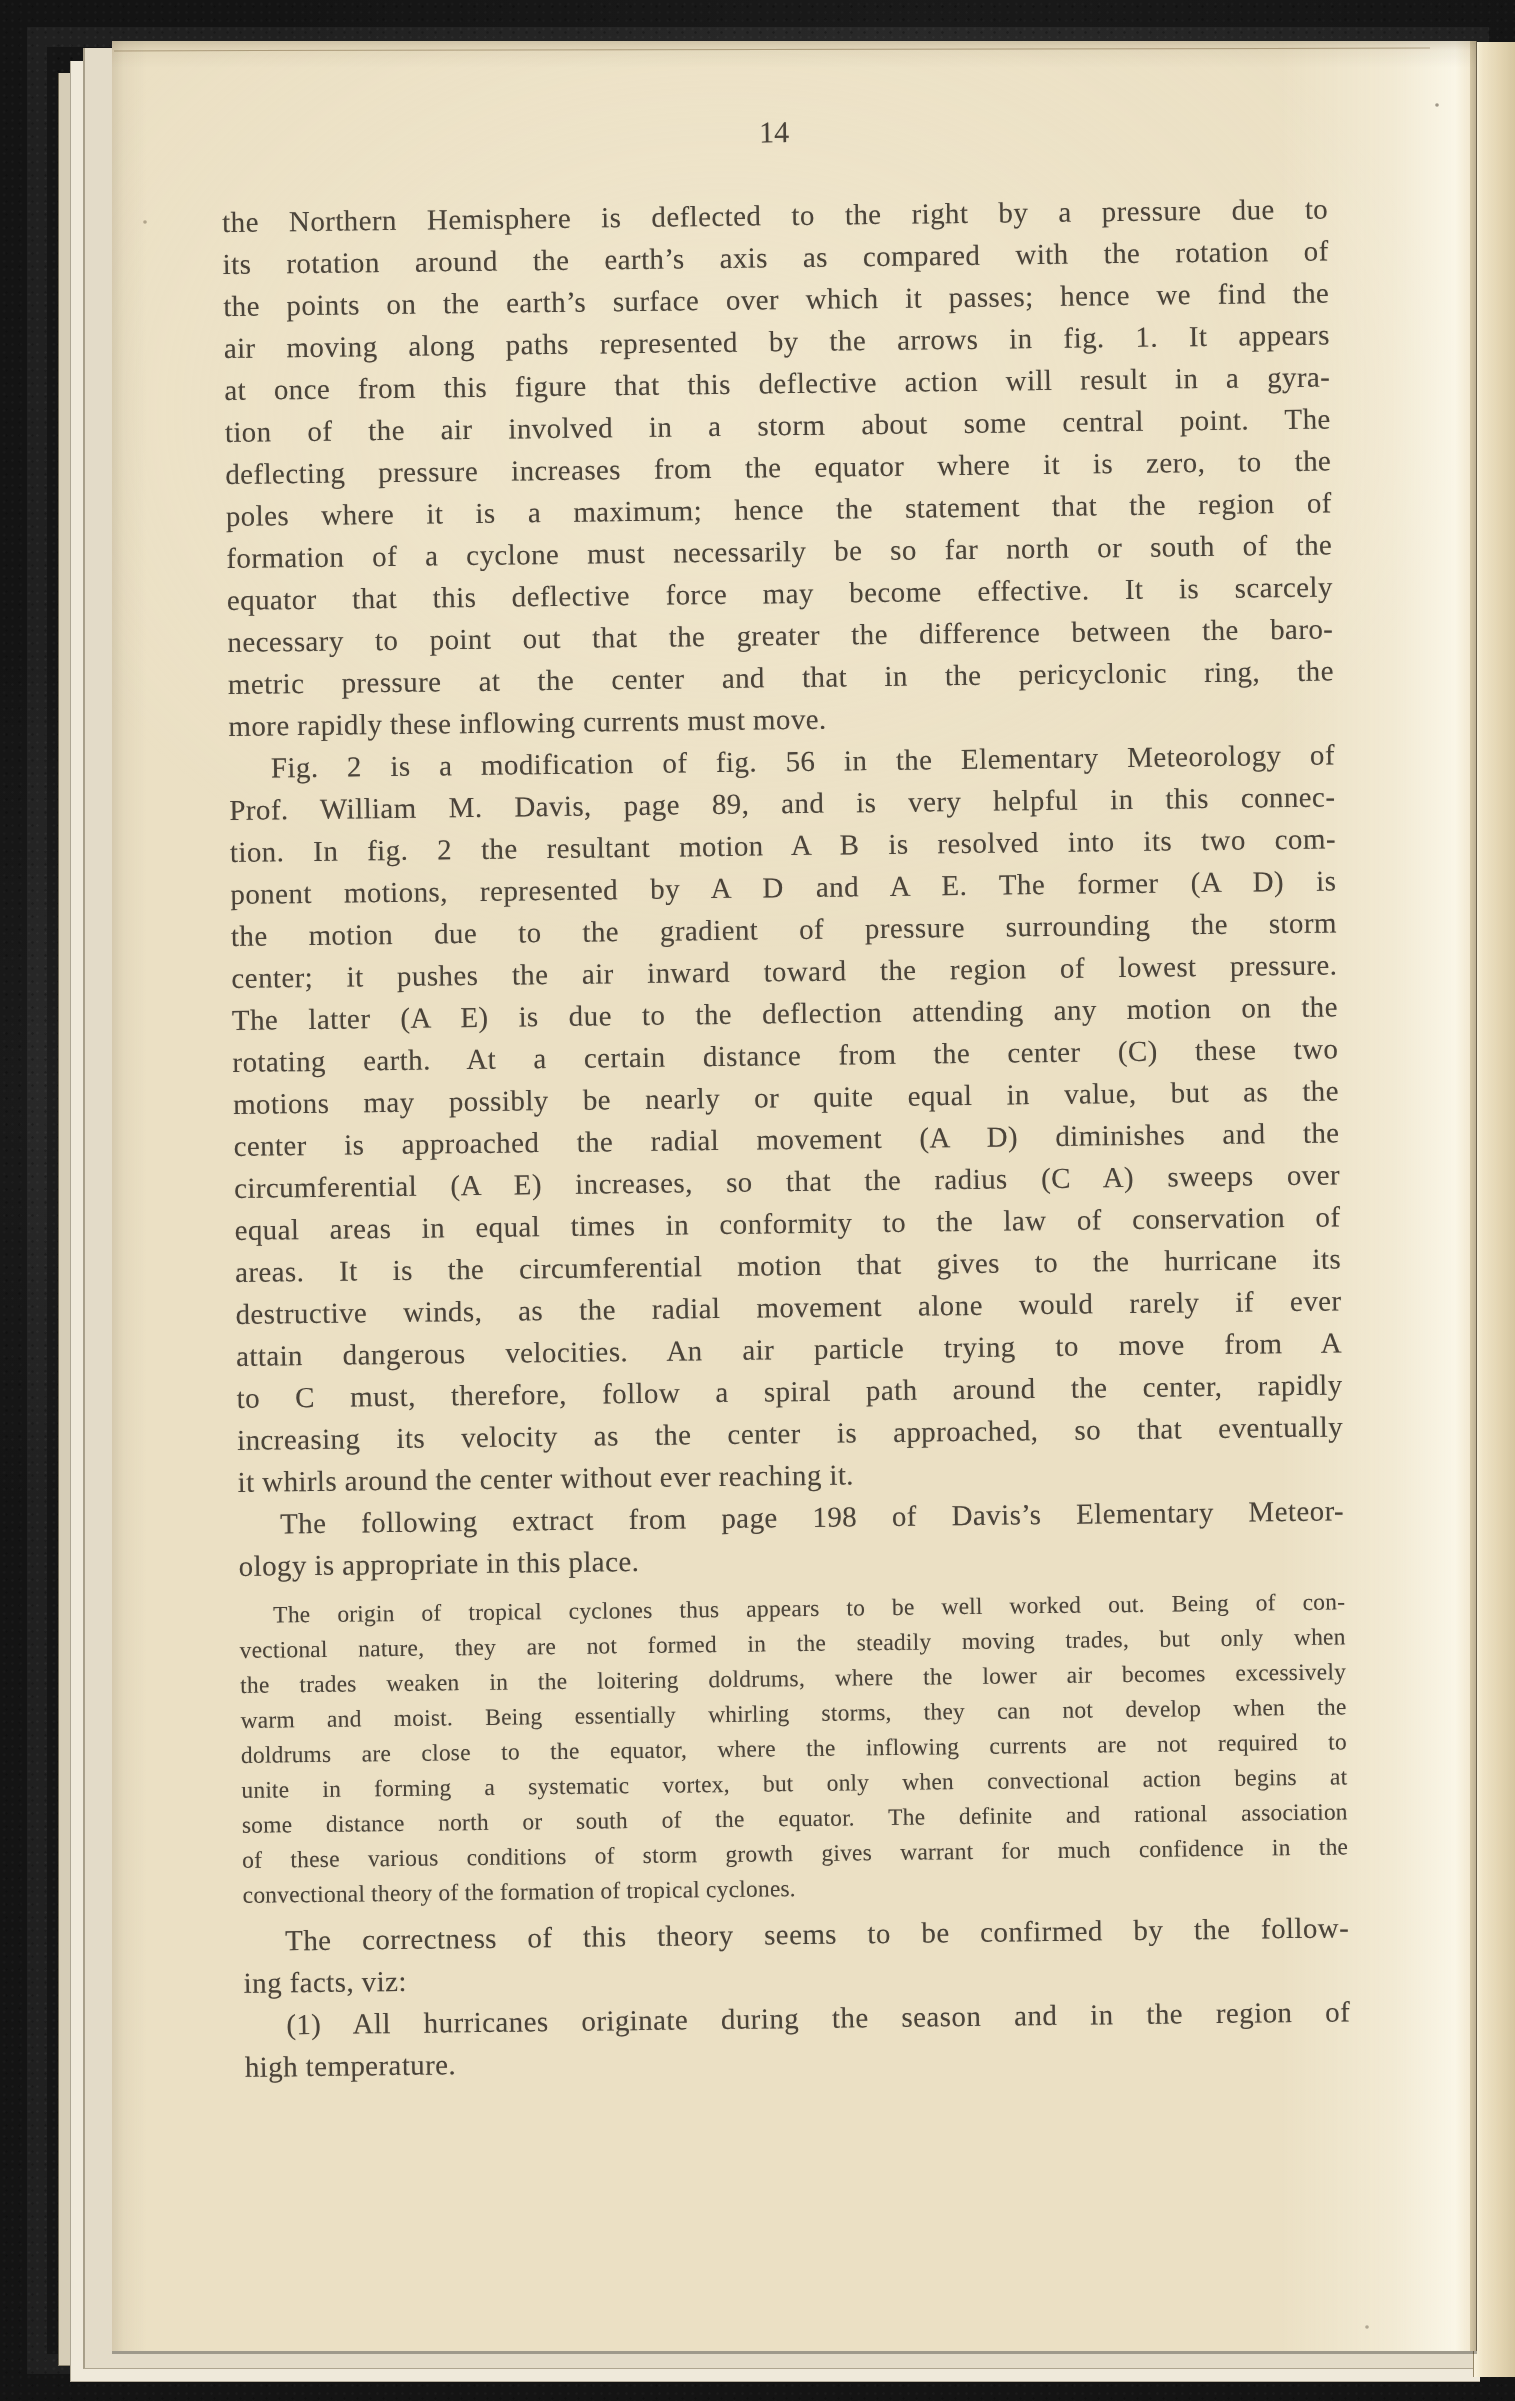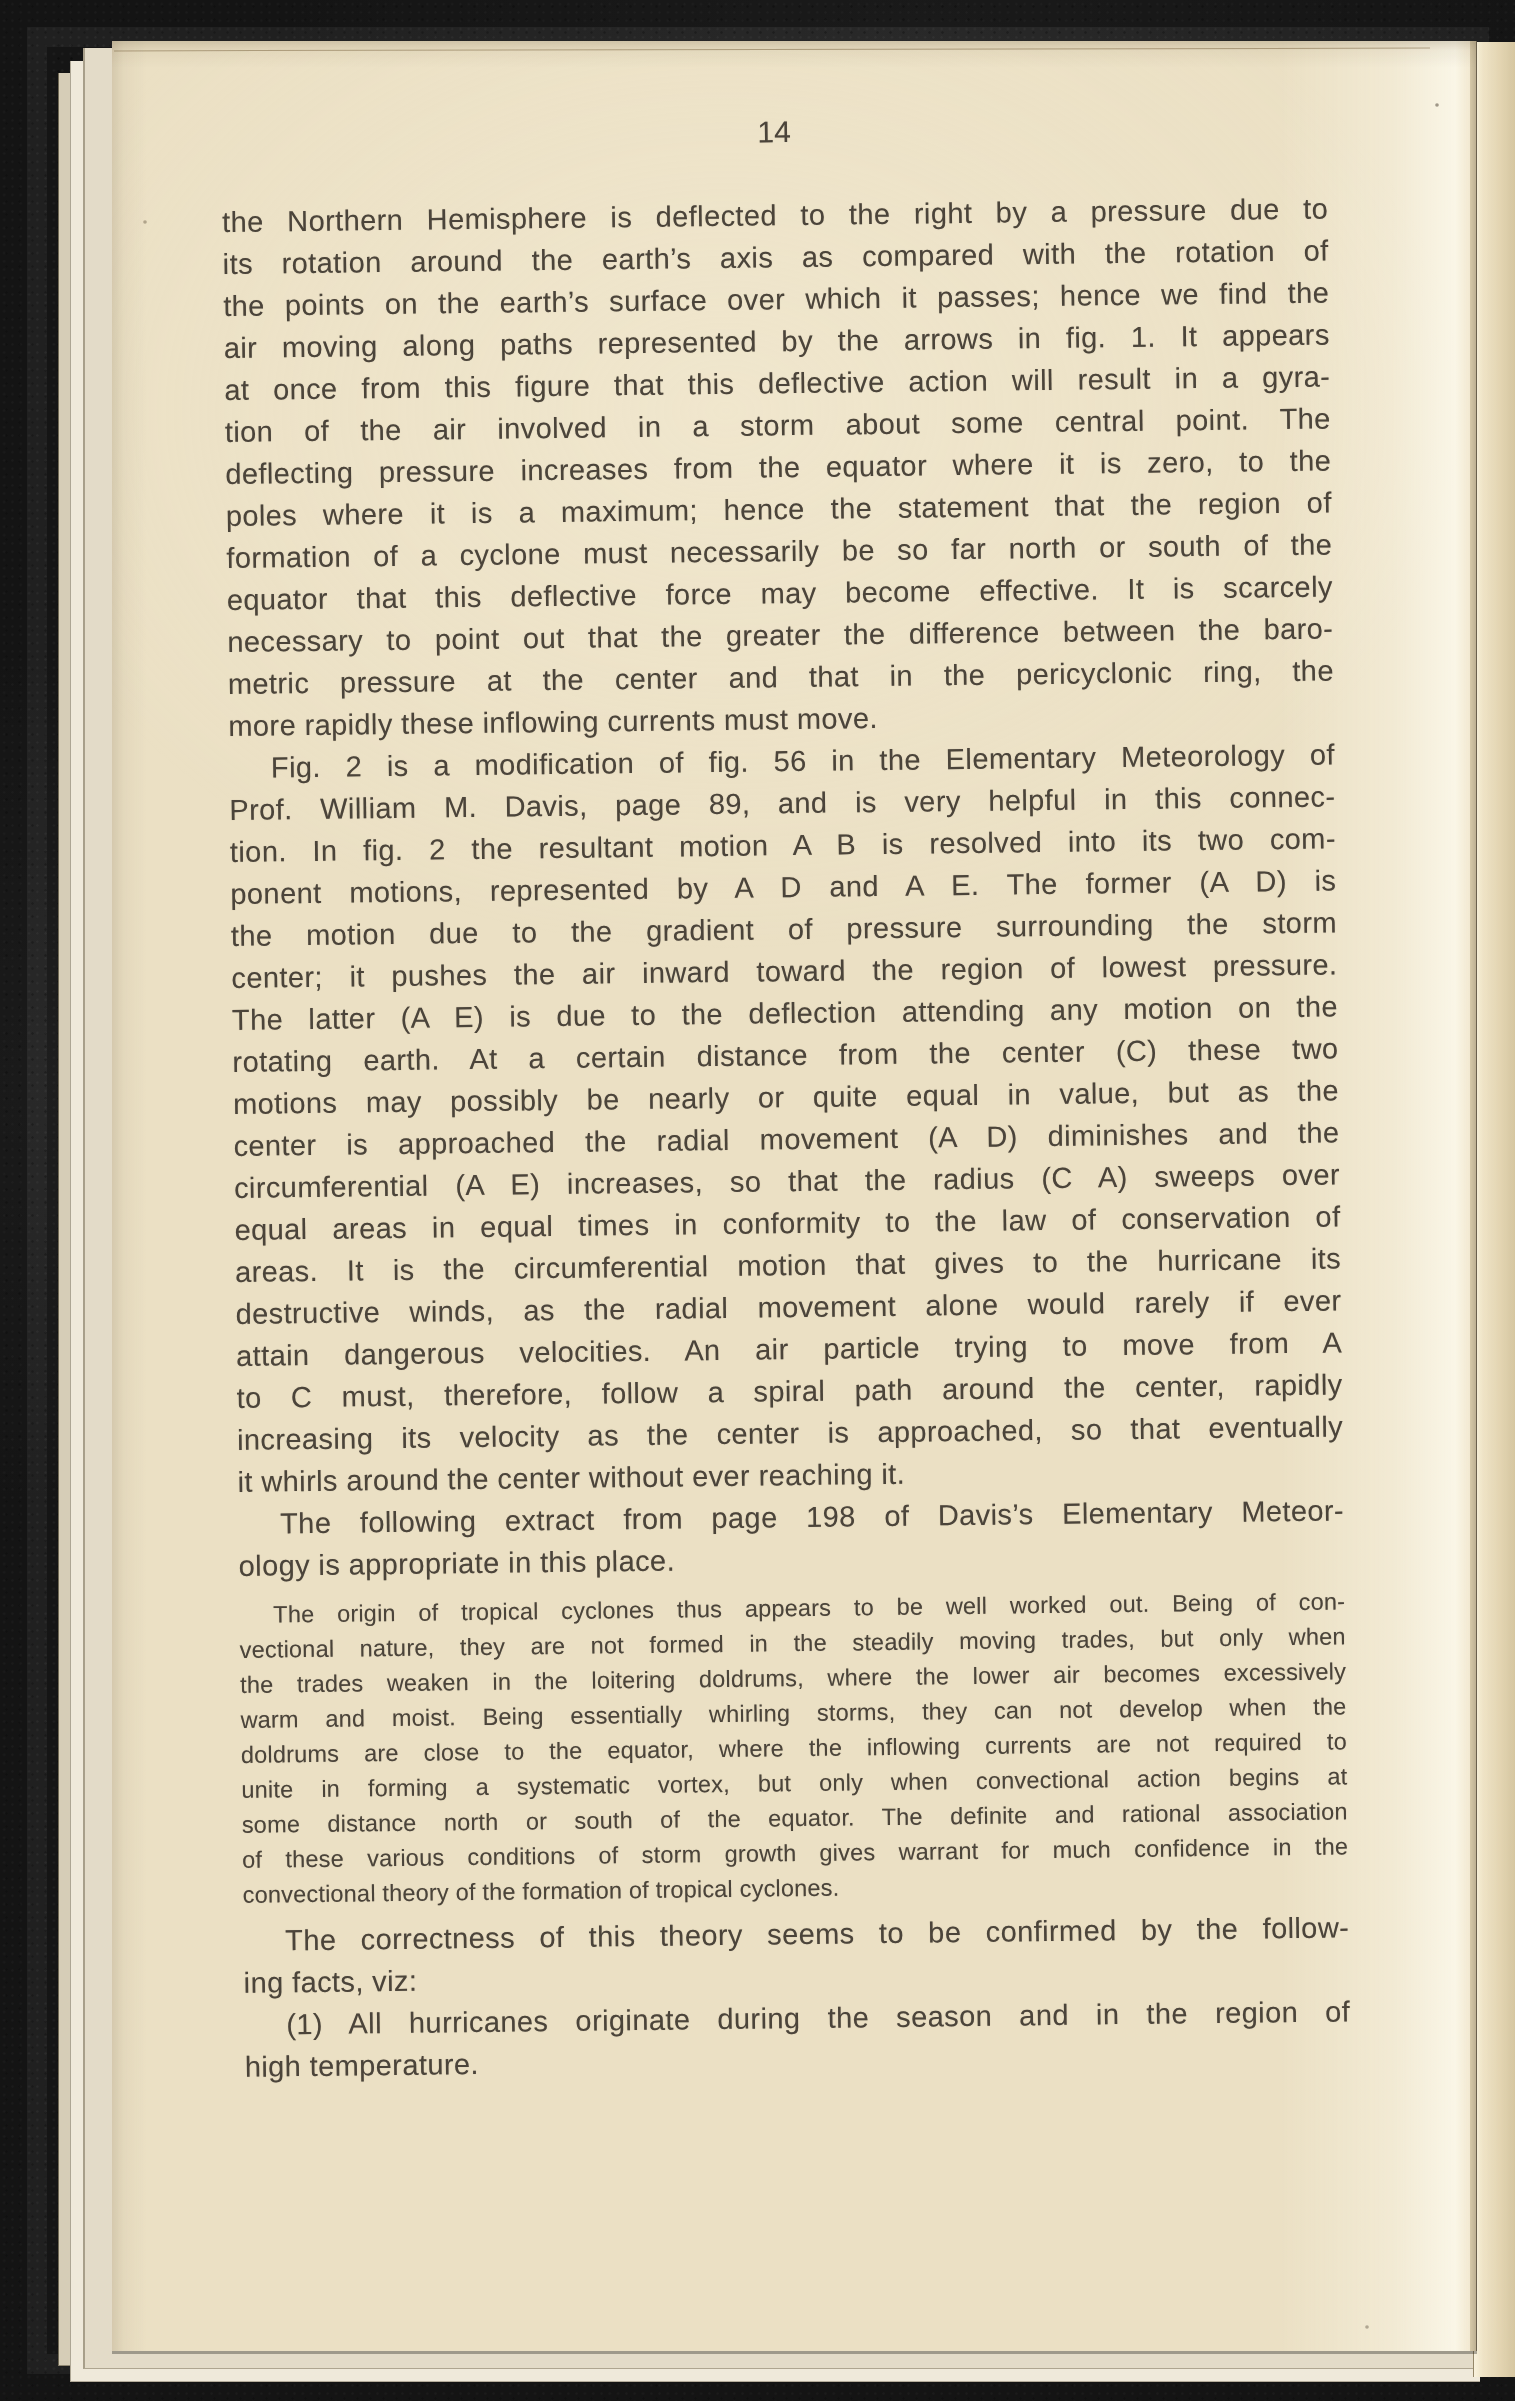--- a/index.html
+++ b/index.html
@@ -16,21 +16,21 @@
     background-image:
       radial-gradient(circle, rgba(130,130,130,.13) 0.8px, transparent 1.4px),
       radial-gradient(circle, rgba(0,0,0,.38) 0.8px, transparent 1.6px),
       radial-gradient(834px 606px at 6% 45%, rgba(80,80,80,.22), transparent 70%),
       radial-gradient(834px 379px at 60% 2%, rgba(90,90,90,.18), transparent 75%);
     background-size: 8.3px 8.3px, 13px 13px, 100% 100%, 100% 100%;
     box-shadow:
       inset 0 0 0 27px rgba(0,0,0,.35),
       inset 0 0 0 47px rgba(255,255,255,.05),
       inset 0 0 0 79px rgba(0,0,0,.22);
-    font-family: Liberation Sans, sans-serif;
+    font-family: Liberation Serif, serif;
   }
 
   
   .underpage { position: absolute; }
   .up3 {
     left: 58px; top: 73px; width: 1422px; height: 2292px;
     background: #d6cdb7;
     border-left: 1.5px solid rgba(95,88,68,.85);
     border-bottom: 1.5px solid rgba(95,88,68,.6);
     z-index: 1;

